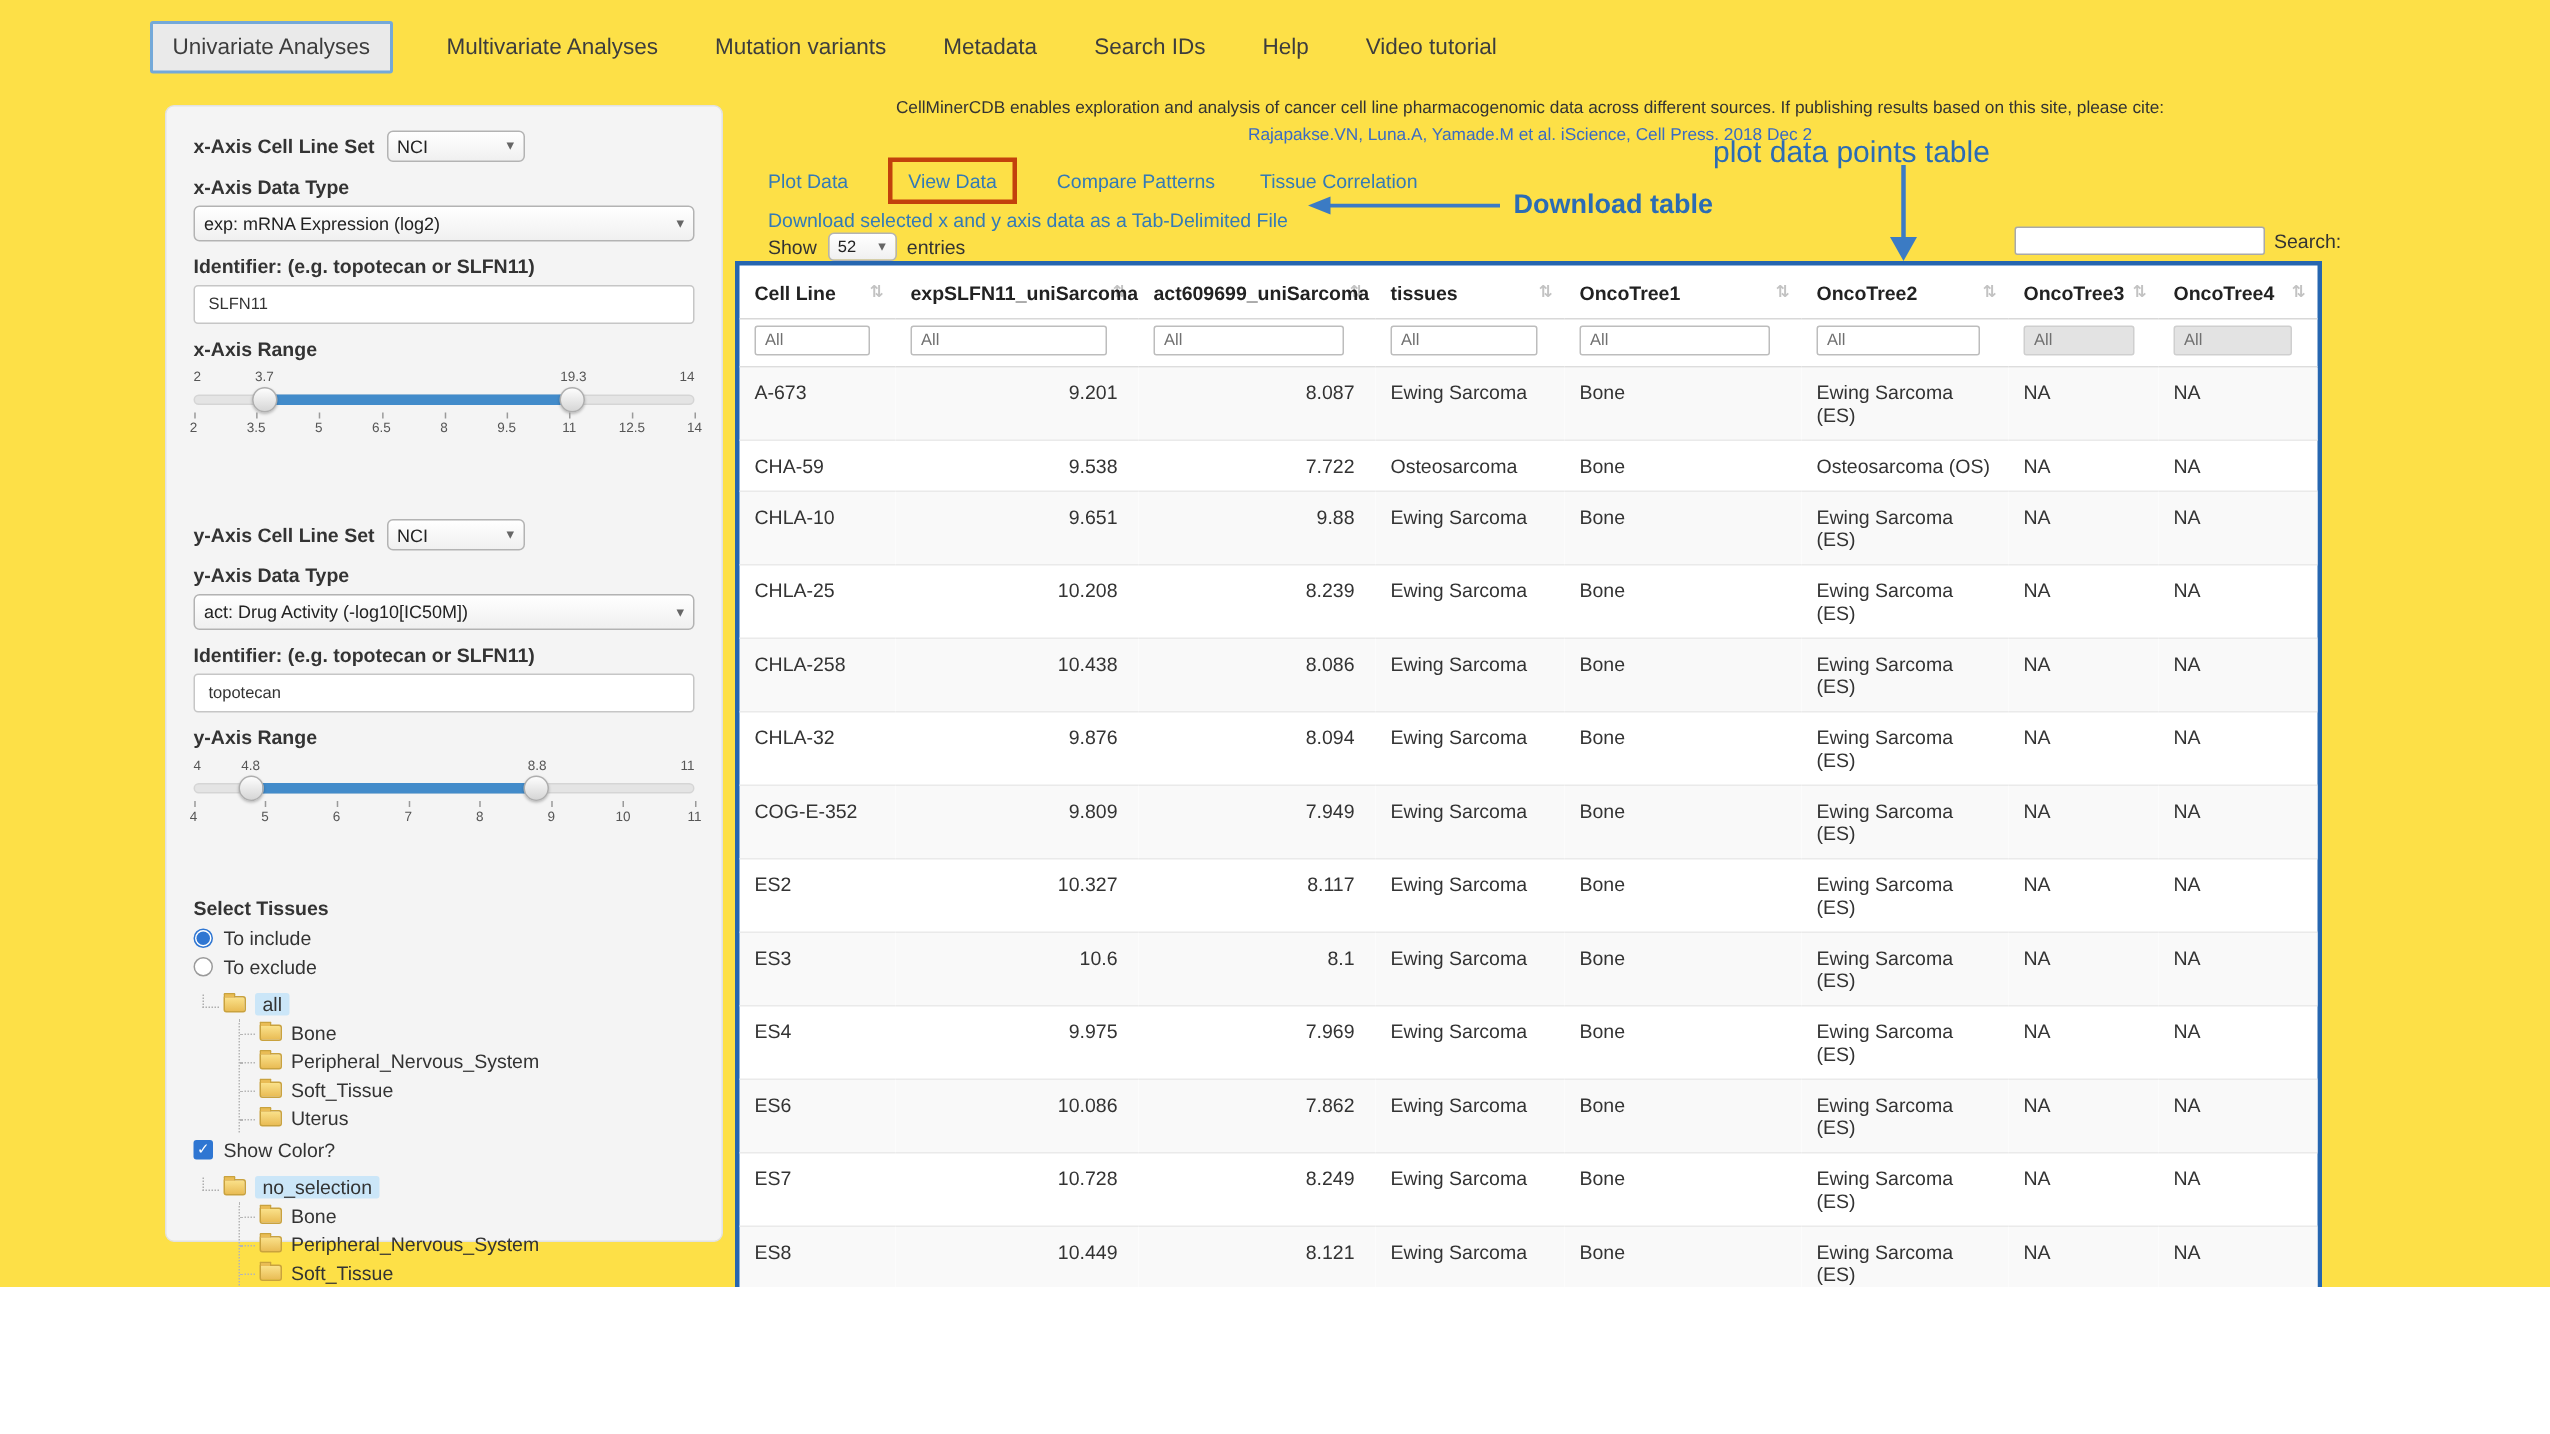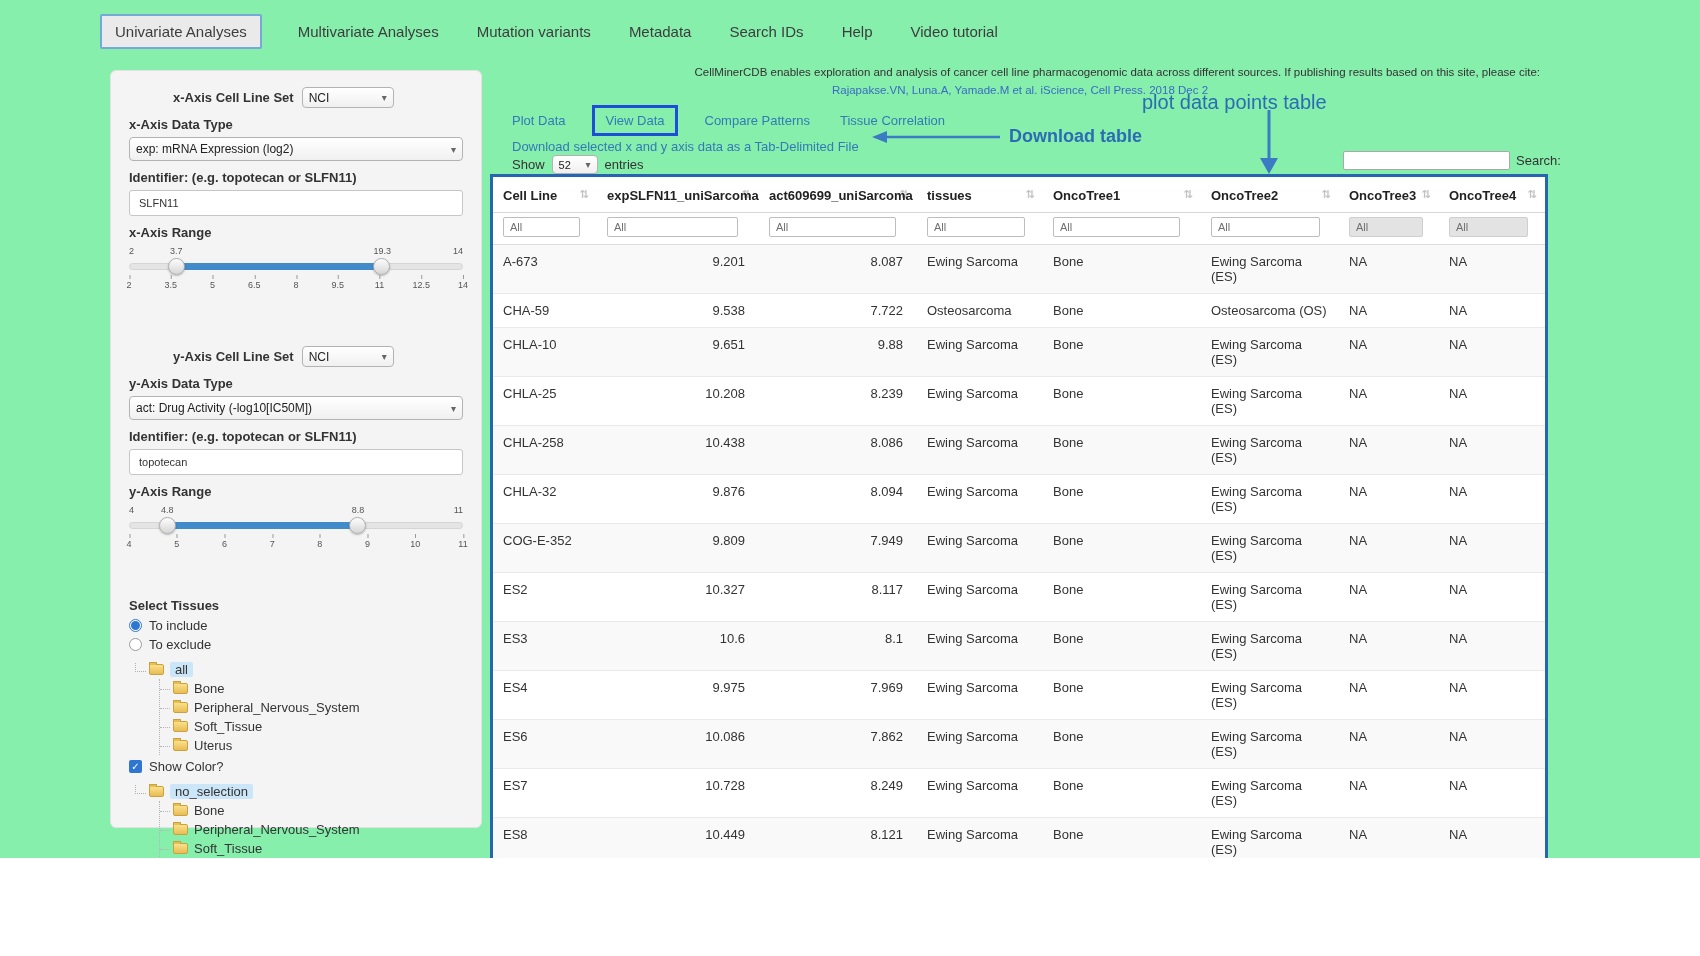--- a/index.html
+++ b/index.html
@@ -1,28 +1,28 @@
 <!DOCTYPE html>
 <html><head>
 <meta charset="utf-8">
 <style>
   * { box-sizing: border-box; margin: 0; padding: 0; }
   html,body { background:#fff; }
   body { font-family: "Liberation Sans", "DejaVu Sans", sans-serif; color:#333; }
-  .page { position:relative; width:1700px; height:858px; background:#86efac; overflow:hidden; }
+  .page { position:relative; width:1700px; height:858px; background:#fde047; overflow:hidden; }
 
   
   .top-nav { position:absolute; left:100px; top:14px; display:flex; align-items:center; gap:34px; font-size:15px; color:#3d3d3d; }
   .nav-tab { padding:6px 2px; white-space:nowrap; cursor:pointer; }
   .nav-tab.active { border:2px solid #74a9d9; background:#eaeaea; padding:7px 13px; border-radius:2px; }
 
   
   .sidebar { position:absolute; left:110px; top:70px; width:372px; height:758px; background:#f4f4f4; border:1px solid #e2e2e2; border-radius:6px; padding:16px 18px; font-size:13px; }
   .field-row { display:flex; align-items:center; gap:8px; margin-bottom:8px; }
-  .sidebar label { font-weight:bold; color:#333;margin-left:44px; }
+  .sidebar label { font-weight:bold; color:#333; }
   label.blk { display:block; margin:9px 0 5px; }
   .selectbox { display:inline-flex; align-items:center; justify-content:space-between; border:1px solid #b3b3b3; border-radius:4px; background:linear-gradient(#ffffff,#f0f0f0); padding:2px 6px; font-size:12px; color:#222; height:21px; cursor:pointer; white-space:nowrap; }
   .selectbox .chev { color:#666; font-size:10px; margin-left:8px; }
   .selectbox.sm { min-width:92px; }
   .selectbox.full { width:100%; height:24px;gap:36px; }
   .selectbox.entries { min-width:46px; height:19px; font-size:11px; }
   .text-input { width:100%; height:26px; border:1px solid #c6c6c6; border-radius:3px; padding:2px 9px; font-size:11px; color:#333; background:#fff; font-family:inherit; }
 
   
   .slider { position:relative; width:100%; height:56px; margin:6px 0 2px; }
@@ -51,25 +51,25 @@
   .tree-root { display:flex; align-items:center; margin-bottom:2px; cursor:pointer; }
   .tree-hook { width:11px; height:9px; border-left:1px dotted #aeaeae; border-bottom:1px dotted #aeaeae; display:inline-block; margin:0 3px 4px 2px; }
   .folder { display:inline-block; width:15px; height:11px; background:linear-gradient(#fae18a,#e9bc55); border:1px solid #c9a23e; border-radius:1px 2px 2px 2px; position:relative; margin-right:6px; flex:none; }
   .folder::before { content:''; position:absolute; top:-3px; left:-1px; width:6px; height:2px; background:#e9bc55; border:1px solid #c9a23e; border-bottom:none; border-radius:1px 1px 0 0; }
   .root-label { background:#cbe6f8; padding:0 5px; border-radius:2px; }
   ul.tree-children { list-style:none; margin-left:26px; padding-left:13px; border-left:1px dotted #b5b5b5; }
   li.tree-item { position:relative; padding:2px 0; display:flex; align-items:center; cursor:pointer; }
   li.tree-item::before { content:''; position:absolute; left:-13px; top:50%; width:10px; border-top:1px dotted #b5b5b5; }
 
   
-  .citation { position:absolute; left:500px; top:66px; width:1040px; text-align:right; font-size:11.5px; color:#333; }
+  .citation { position:absolute; left:500px; top:66px; width:1040px; text-align:center; font-size:11.5px; color:#333; }
   .citation-link { position:absolute; left:500px; top:84px; width:1040px; text-align:center; font-size:11.5px; color:#3a6bc4; cursor:pointer; }
   .subtabs { position:absolute; left:512px; top:104px; height:32px; display:flex; align-items:center; gap:30px; font-size:13px; }
   .subtab { color:#337ab7; cursor:pointer; white-space:nowrap; }
-  .red-box { display:inline-block; border:3px solid #1d4ed8; padding:5px 10px; margin:-8px -3px; }
+  .red-box { display:inline-block; border:3px solid #c2410c; padding:5px 10px; margin:-8px -3px; }
   .download-link { position:absolute; left:512px; top:139px; font-size:13px; color:#337ab7; cursor:pointer; text-decoration:none; }
   .controls-row { position:absolute; left:512px; top:155px; display:flex; align-items:center; gap:7px; font-size:13px; color:#333; }
   .search-row { position:absolute; left:1343px; top:151px; display:flex; align-items:center; gap:6px; font-size:13px; }
   .search-input { width:167px; height:19px; border:1px solid #a9a9a9; border-radius:2px; background:#fff; padding:1px 6px; font-family:inherit; }
 
   
   .table-frame { position:absolute; left:490px; top:174px; width:1058px; border:3px solid #2666b0; background:#fff; }
   table.data-table { width:100%; border-collapse:collapse; table-layout:fixed; font-size:13px; }
   col.c0{width:104px} col.c1{width:162px} col.c2{width:158px} col.c3{width:126px} col.c4{width:158px} col.c5{width:138px} col.c6{width:100px} col.c7{width:106px}
   th { text-align:left; font-weight:bold; padding:11px 8px 9px 10px; border-bottom:1px solid #d8d8d8; color:#222; cursor:pointer; white-space:nowrap; overflow:hidden; }

